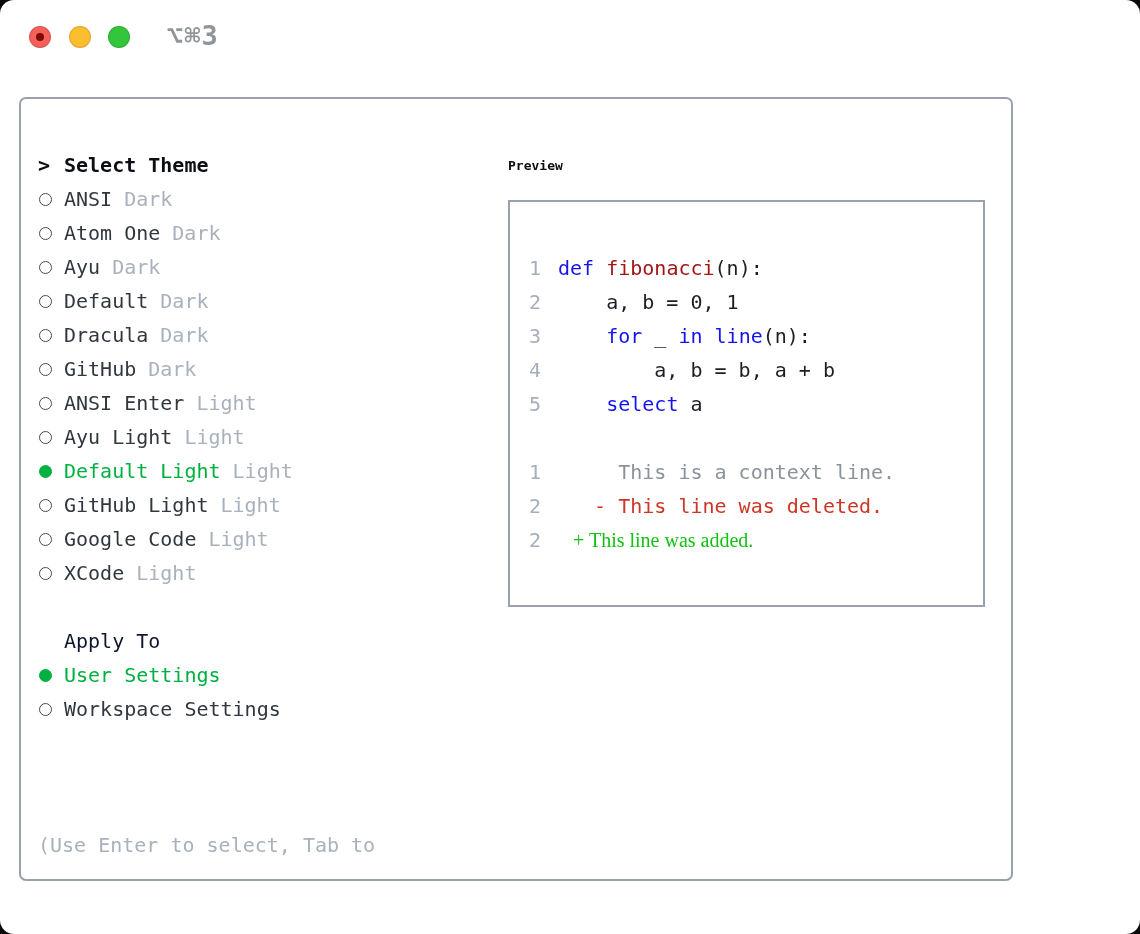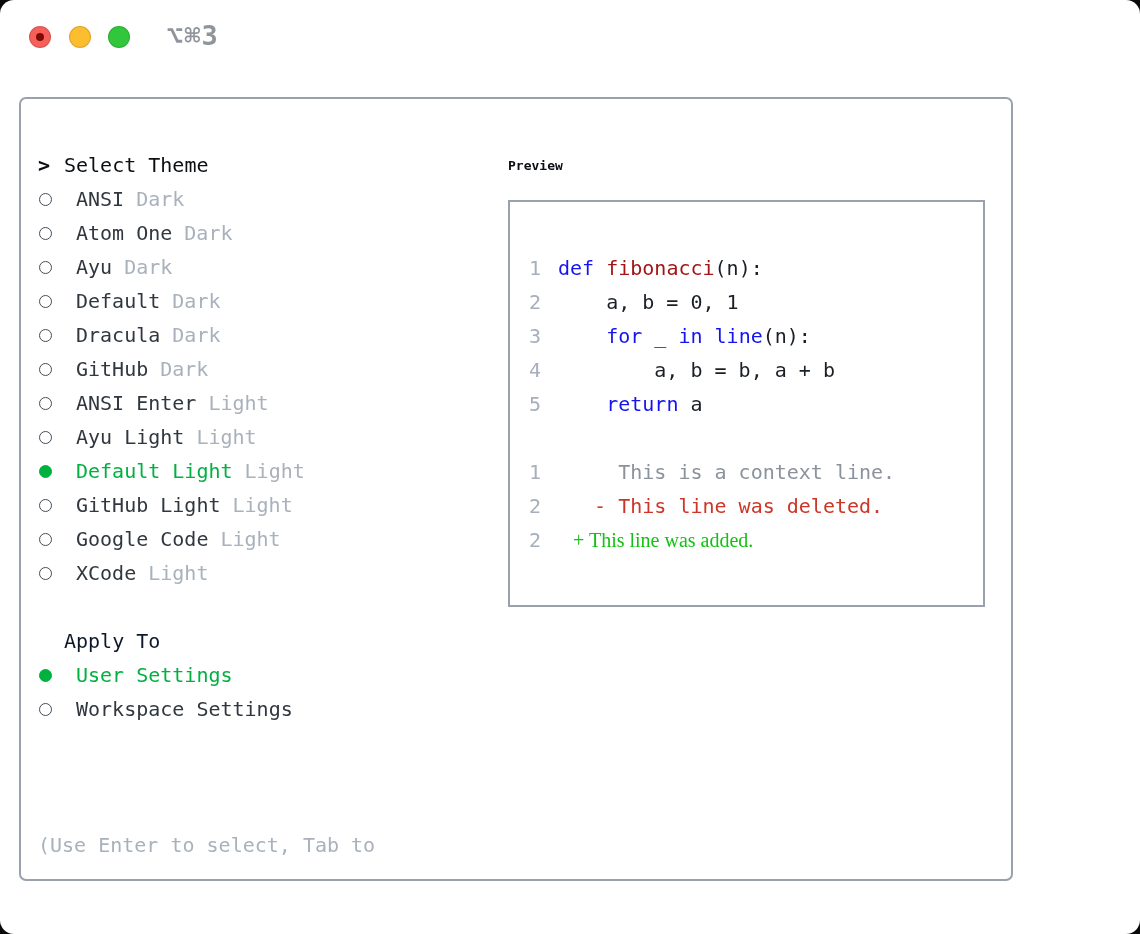--- a/index.html
+++ b/index.html
@@ -24,25 +24,25 @@
     position:absolute;left:19px;top:97px;width:994px;height:784px;
     border:2px solid var(--border,#98a1ac);border-radius:7px;box-sizing:border-box;
     background:#fff;
   }
   
   .left-col{position:absolute;left:17px;top:49px;}
   .row{display:flex;align-items:center;height:34px;font-size:20px;white-space:pre;}
   .gap{height:34px;}
   .marker{width:26px;display:flex;align-items:center;flex:none;}
   .cursor{font-weight:bold;color:var(--strong,#0b0e12);}
-  .hdr{font-weight:normal;color:var(--strong,#0b0e12);}
+  .hdr{font-weight:bold;color:var(--strong,#0b0e12);}
   .apply-hdr{color:#0f172a;text-align:center;}
   .radio{width:13px;height:13px;border:1.5px solid #454d56;border-radius:50%;box-sizing:border-box;margin-left:1px;}
   .radio.sel{background:var(--green,#00b140);border-color:var(--green,#00b140);}
-  .name{color:var(--text,#30373f);margin-left:12px;}
+  .name{color:var(--text,#30373f);}
   .name.sel{color:var(--green,#00b140);}
   .suffix{color:var(--muted,#a8b1bc);margin-left:12px;}
   .hint{color:var(--muted,#a8b1bc);font-size:20px;line-height:34px;white-space:pre;}
   
   .preview-title{position:absolute;left:487px;top:49px;height:34px;display:flex;align-items:center;font-size:13px;font-weight:bold;color:var(--strong,#0b0e12);}
   .preview-box{
     position:absolute;left:487px;top:101px;width:477px;height:407px;
     border:2px solid var(--border,#98a1ac);box-sizing:border-box;
     padding:49px 0 0 18px;background:#fff;
   }
@@ -107,21 +107,21 @@
         <div>change focus)</div>
       </div>
     </div>
 
     <div class="preview-title">Preview</div>
     <div class="preview-box" id="preview-box">
         <div class="code-line"><span class="ln">1</span><span class="tk-kw">def</span><span class="tk-pl"> </span><span class="tk-fn">fibonacci</span><span class="tk-pl">(n):</span></div>
         <div class="code-line"><span class="ln">2</span><span class="tk-pl">    a, b = 0, 1</span></div>
         <div class="code-line"><span class="ln">3</span><span class="tk-pl">    </span><span class="tk-kw">for</span><span class="tk-pl"> _ </span><span class="tk-kw">in</span><span class="tk-pl"> </span><span class="tk-kw">line</span><span class="tk-pl">(n):</span></div>
         <div class="code-line"><span class="ln">4</span><span class="tk-pl">        a, b = b, a + b</span></div>
-        <div class="code-line"><span class="ln">5</span><span class="tk-pl">    </span><span class="tk-kw">return</span><span class="tk-pl"> a</span></div>
+        <div class="code-line"><span class="ln">5</span><span class="tk-pl">    </span><span class="tk-kw">select</span><span class="tk-pl"> a</span></div>
         <div class="code-line"><span class="ln"></span></div>
         <div class="code-line"><span class="ln">1</span><span class="tk-ctx">     This is a context line.</span></div>
         <div class="code-line"><span class="ln">2</span><span class="tk-del">   - This line was deleted.</span></div>
         <div class="code-line"><span class="ln">2</span><span class="tk-add">   + This line was added.</span></div>
       </div>
 
   </div>
 </div>
 
 </body></html>

